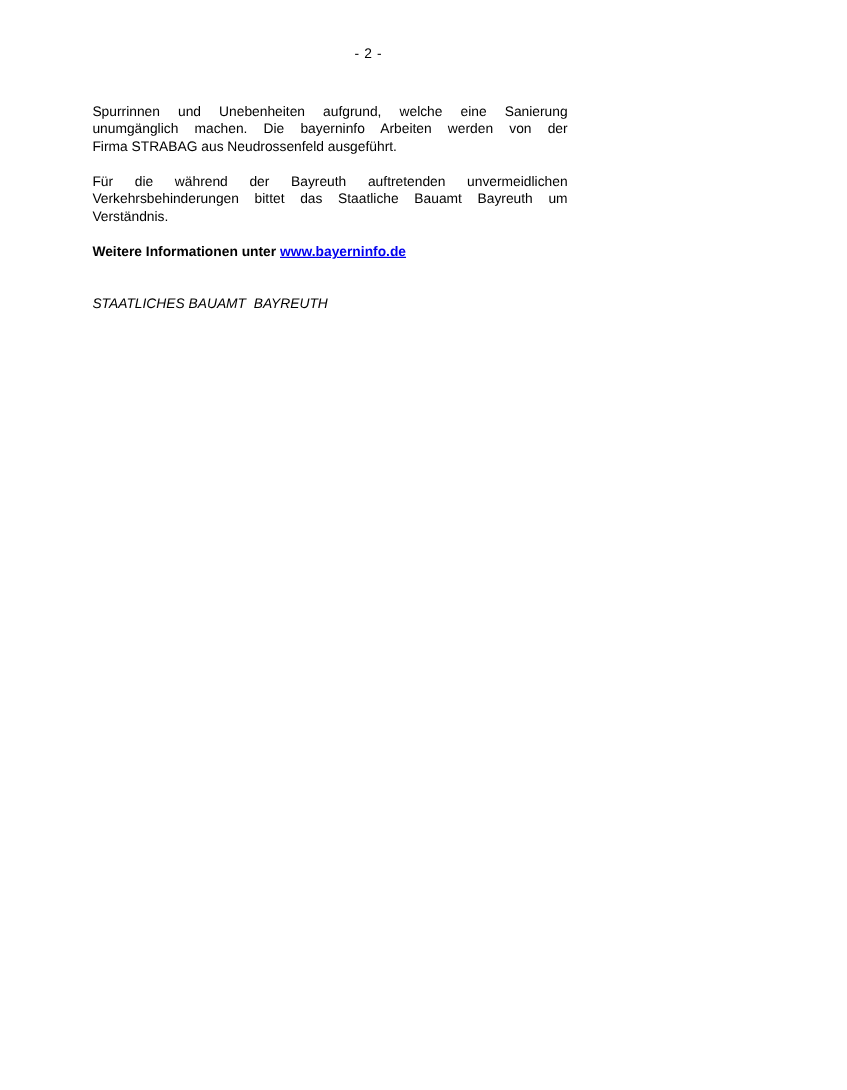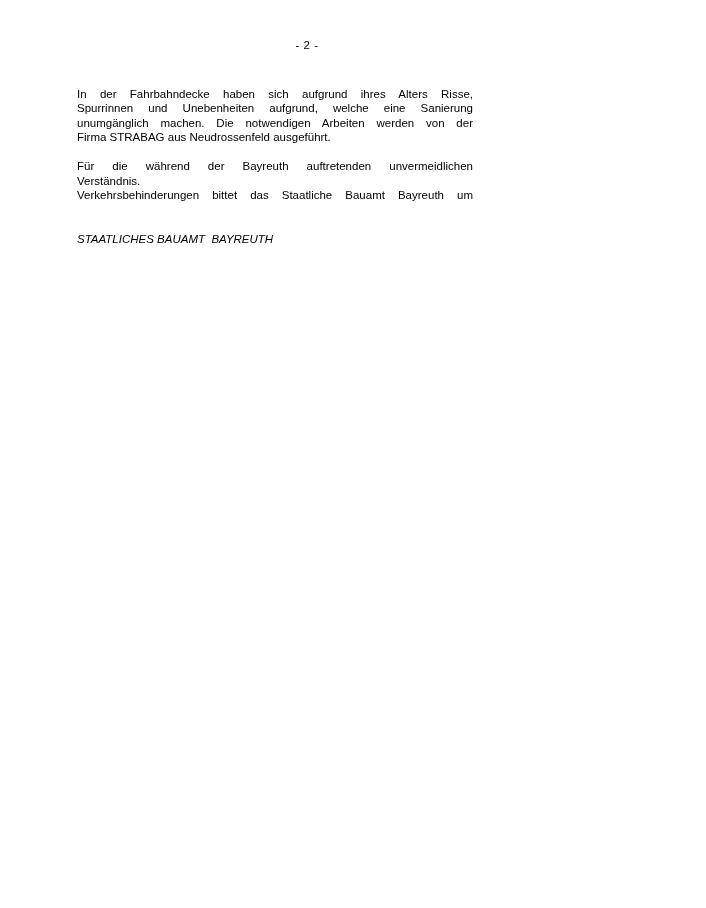--- a/index.html
+++ b/index.html
@@ -66,29 +66,29 @@
 </head>
 <body>
 
 <div class="page">
 
   <div class="page-number">- 2 -</div>
 
   <div class="content">
 
     <div class="para">
-        <div class="line">In der Fahrbahndecke haben sich aufgrund ihres Alters Risse,</div>
         <div class="line">Spurrinnen und Unebenheiten aufgrund, welche eine Sanierung</div>
-        <div class="line">unumgänglich machen. Die notwendigen Arbeiten werden von der</div>
+        <div class="line">unumgänglich machen. Die bayerninfo Arbeiten werden von der</div>
         <div class="line last">Firma STRABAG aus Neudrossenfeld ausgeführt.</div>
       </div>
 
     <div class="para">
         <div class="line">Für die während der Bayreuth auftretenden unvermeidlichen</div>
+        <div class="line">Verkehrsbehinderungen bittet das Staatliche Bauamt Bayreuth um</div>
         <div class="line last">Verständnis.</div>
-        <div class="line">Verkehrsbehinderungen bittet das Staatliche Bauamt Bayreuth um</div>
       </div>
 
+    <p class="info"><span class="lead">Weitere Informationen unter </span><a class="link" href="#">www.bayerninfo.de</a></p>
 
     <p class="signature">STAATLICHES BAUAMT  BAYREUTH</p>
 
   </div>
 </div>
 
 </body></html>

